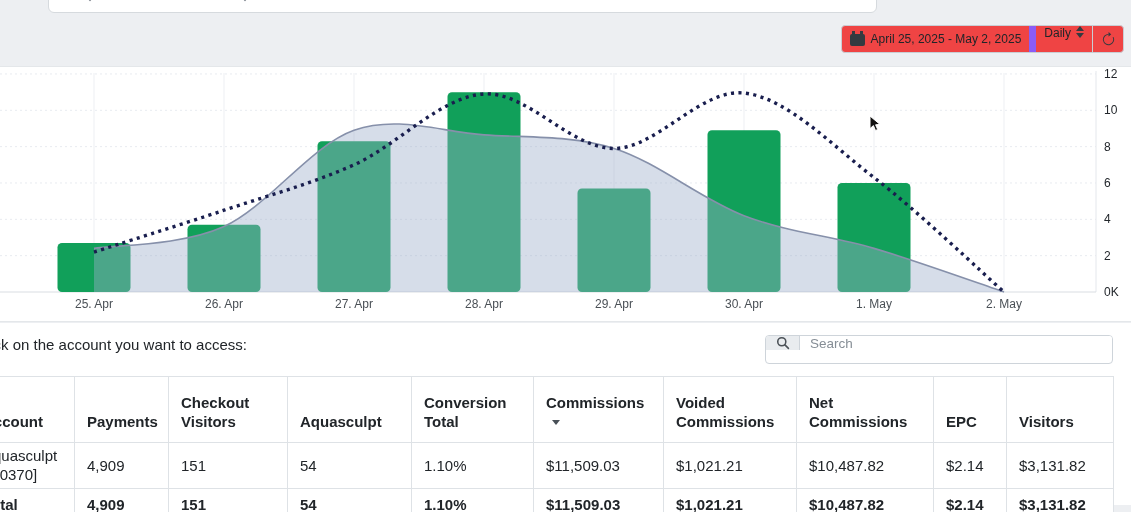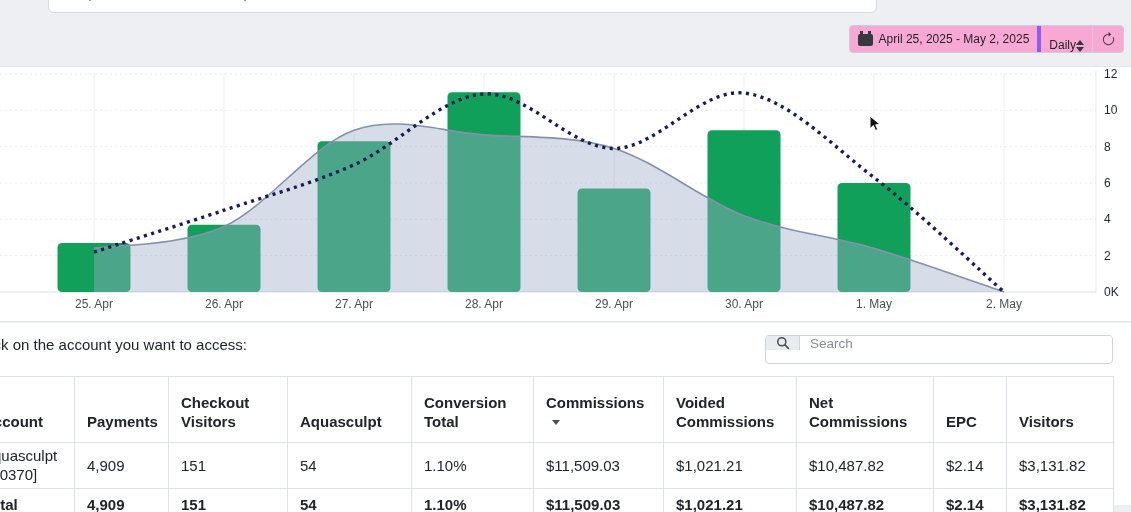--- a/index.html
+++ b/index.html
@@ -15,27 +15,27 @@
     background:#fff;border:1px solid #d6dade;border-radius:6px;box-sizing:border-box;
   }
   .tb-mark{
     position:absolute;top:2px;width:5px;height:5px;
     border-right:1.6px solid #878d95;border-bottom:1.6px solid #878d95;
     transform:rotate(45deg);
   }
   
   .date-controls{
     position:absolute;right:7px;top:25px;height:28px;display:flex;align-items:stretch;
-    background:#f9a8d4;border:1px solid #c9ced4;border-radius:4px;box-sizing:border-box;
+    background:#ef4444;border:1px solid #c9ced4;border-radius:4px;box-sizing:border-box;
     font-size:12px;color:#212529;white-space:nowrap;
   }
   .seg-date{display:flex;align-items:center;gap:6px;padding:0 8px;}
   .cal-icon{width:15px;height:12px;background:#343a40;border-radius:2px;position:relative;margin-top:2px;}
   .cal-icon::before{content:"";position:absolute;top:-3px;left:2px;width:3px;height:4px;background:#343a40;box-shadow:8px 0 #343a40;}
-  .seg-interval{display:flex;align-items:flex-end;padding:0 8px;border-left:4px solid #8b5cf6;}
+  .seg-interval{display:flex;align-items:flex-start;gap:5px;padding:0 8px;border-left:7px solid #8b5cf6;}
   .caret-updown{display:inline-flex;flex-direction:column;gap:2px;}
   .caret-updown .up{width:0;height:0;border-left:4px solid transparent;border-right:4px solid transparent;border-bottom:5px solid #343a40;}
   .caret-updown .down{width:0;height:0;border-left:4px solid transparent;border-right:4px solid transparent;border-top:5px solid #343a40;}
   .seg-refresh{width:30px;display:flex;align-items:center;justify-content:center;border-left:1px solid #c9ced4;cursor:pointer;}
   
   .chart-card{
     position:absolute;left:0;top:66px;width:1131px;height:256px;background:#fff;
     border-top:1px solid #e4e7ea;border-bottom:1px solid #e4e7ea;box-sizing:border-box;
   }
   .chart-card svg.chart{position:absolute;left:0;top:0;}

